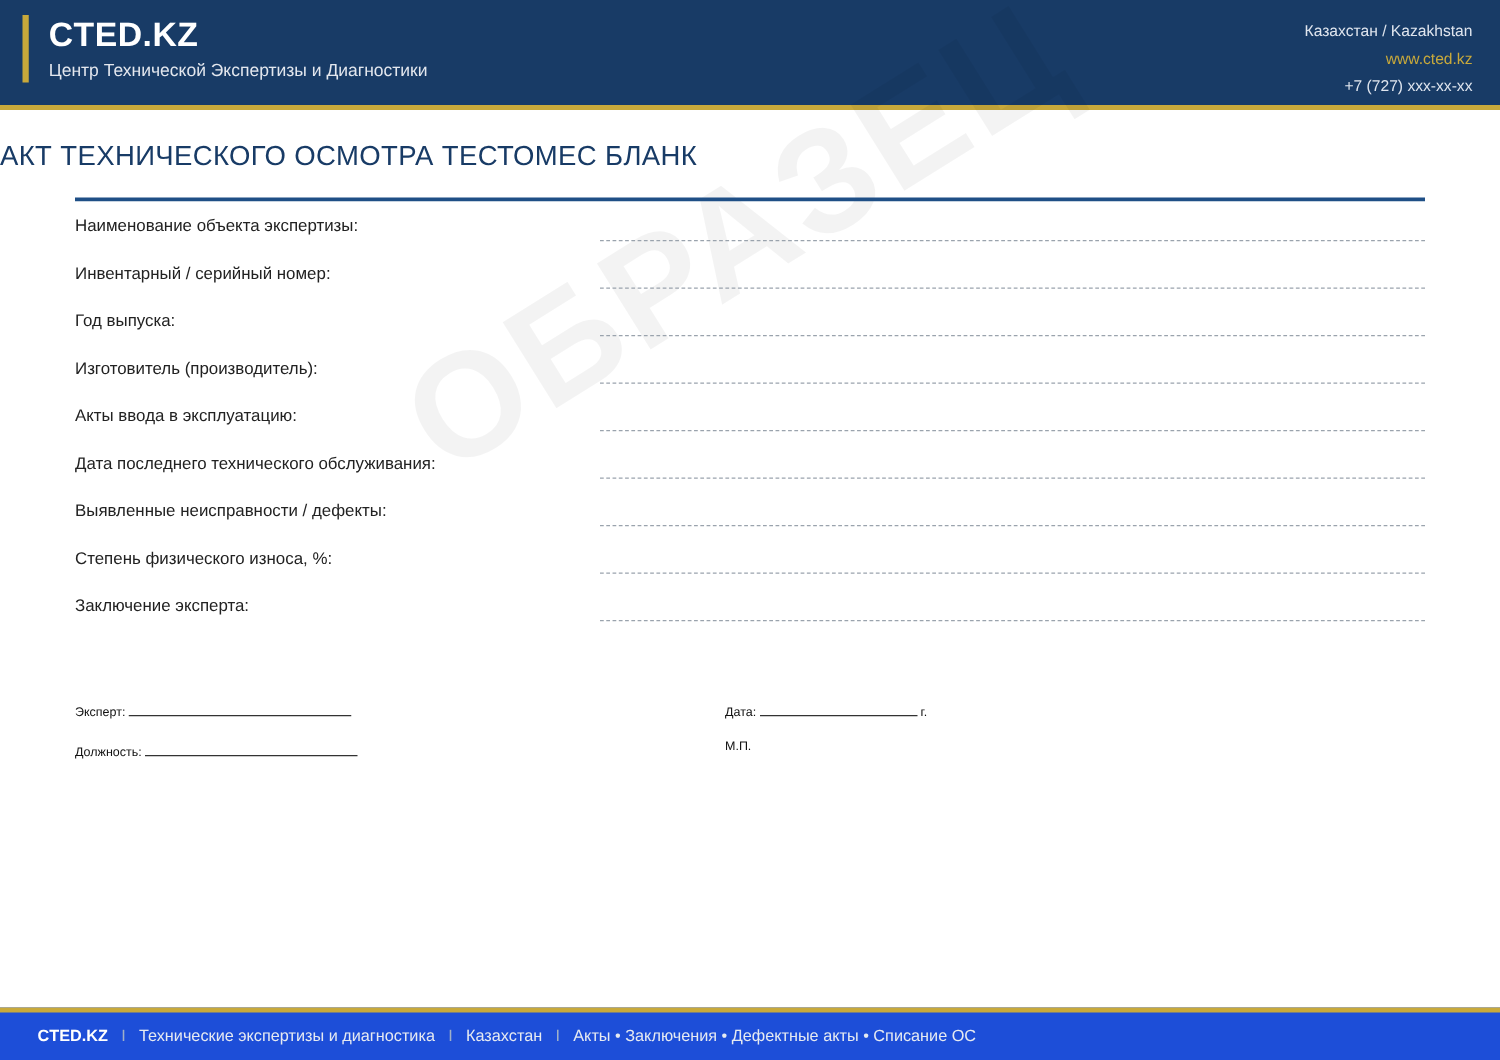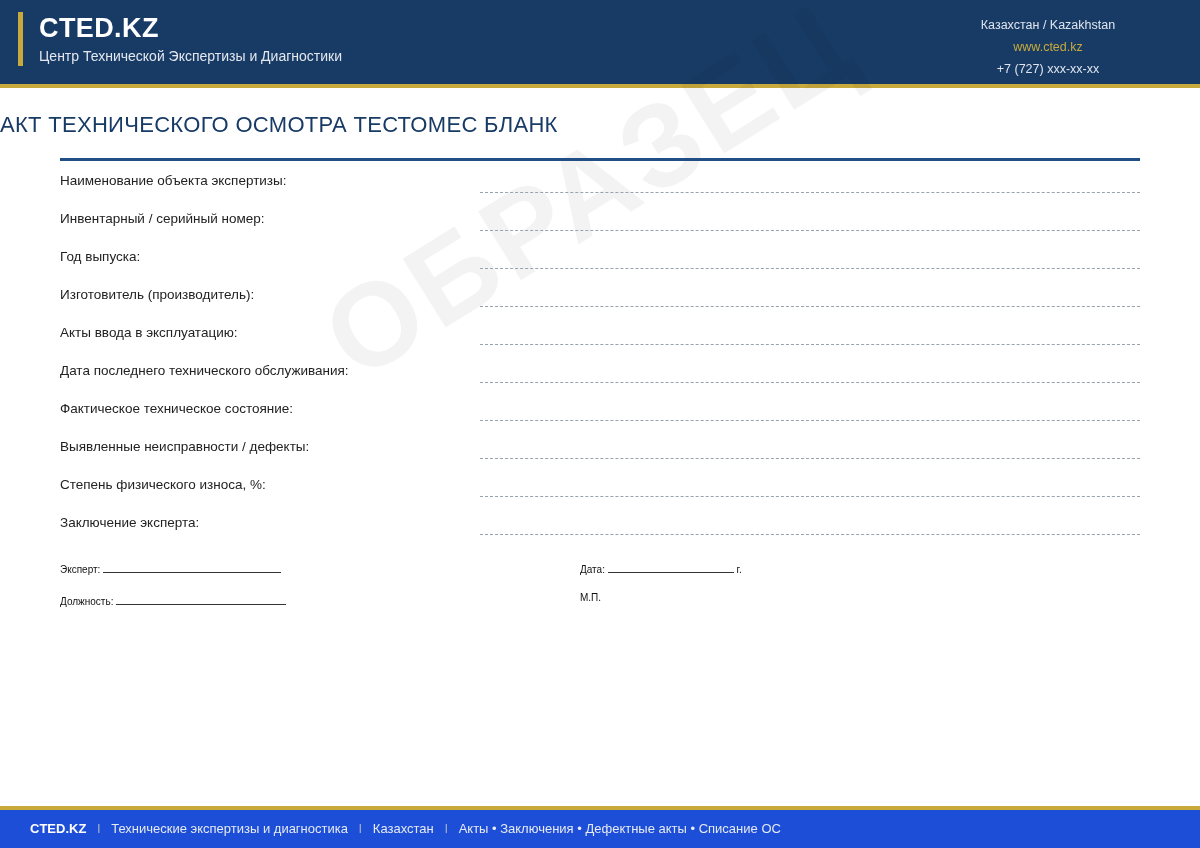--- a/index.html
+++ b/index.html
@@ -43,21 +43,21 @@
   .brand-sub {
     font-size: 14px;
     color: #e3e7ee;
     line-height: 20px;
     margin-top: 2px;
   }
   .header-contacts {
     position: absolute;
     right: 22px;
     top: 14px;
-    text-align: center;
+    text-align: right;
     width: 260px;
   }
   .hc-line {
     font-size: 12.5px;
     color: #dfe5ee;
     line-height: 22px;
   }
   .hc-line.site { color: #c8a93b; }
 
   
@@ -205,24 +205,20 @@
   </div>
   <div class="field-row">
     <div class="field-label">Акты ввода в эксплуатацию:</div>
     <div class="field-line"></div>
   </div>
   <div class="field-row">
     <div class="field-label">Дата последнего технического обслуживания:</div>
     <div class="field-line"></div>
   </div>
   <div class="field-row">
-    <div class="field-label">Фактическое техническое состояние:</div>
-    <div class="field-line"></div>
-  </div>
-  <div class="field-row">
     <div class="field-label">Выявленные неисправности / дефекты:</div>
     <div class="field-line"></div>
   </div>
   <div class="field-row">
     <div class="field-label">Степень физического износа, %:</div>
     <div class="field-line"></div>
   </div>
   <div class="field-row">
     <div class="field-label">Заключение эксперта:</div>
     <div class="field-line"></div>

